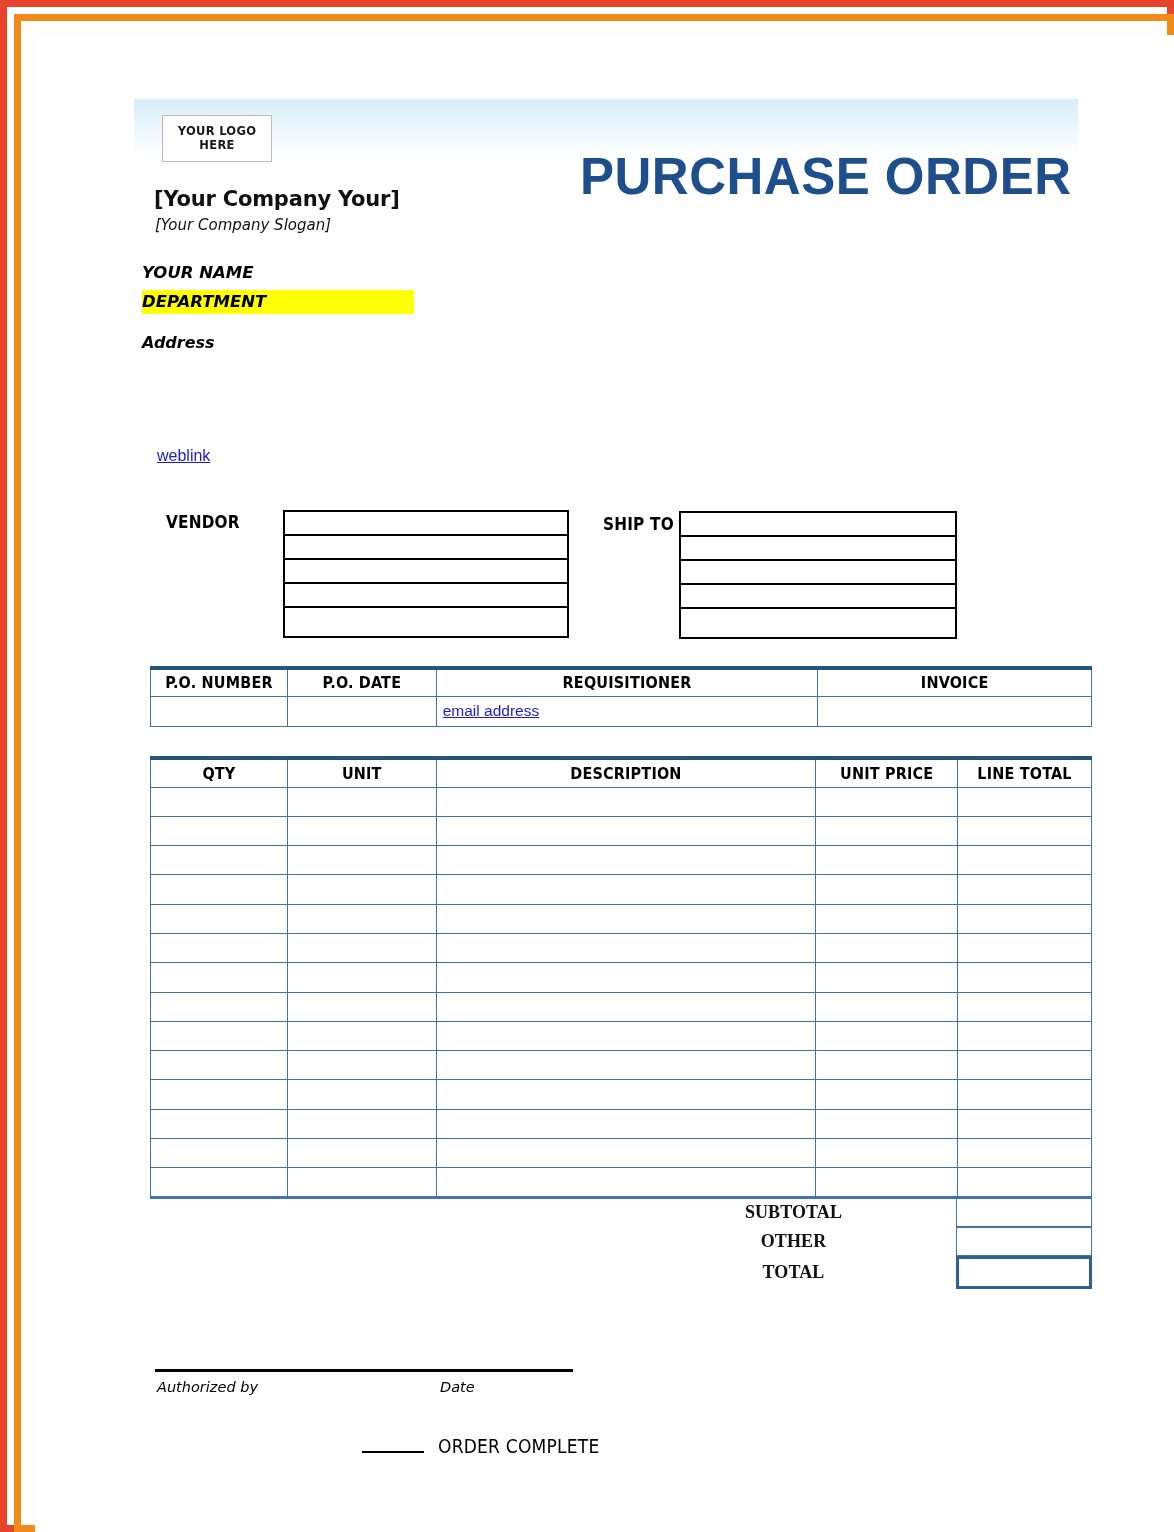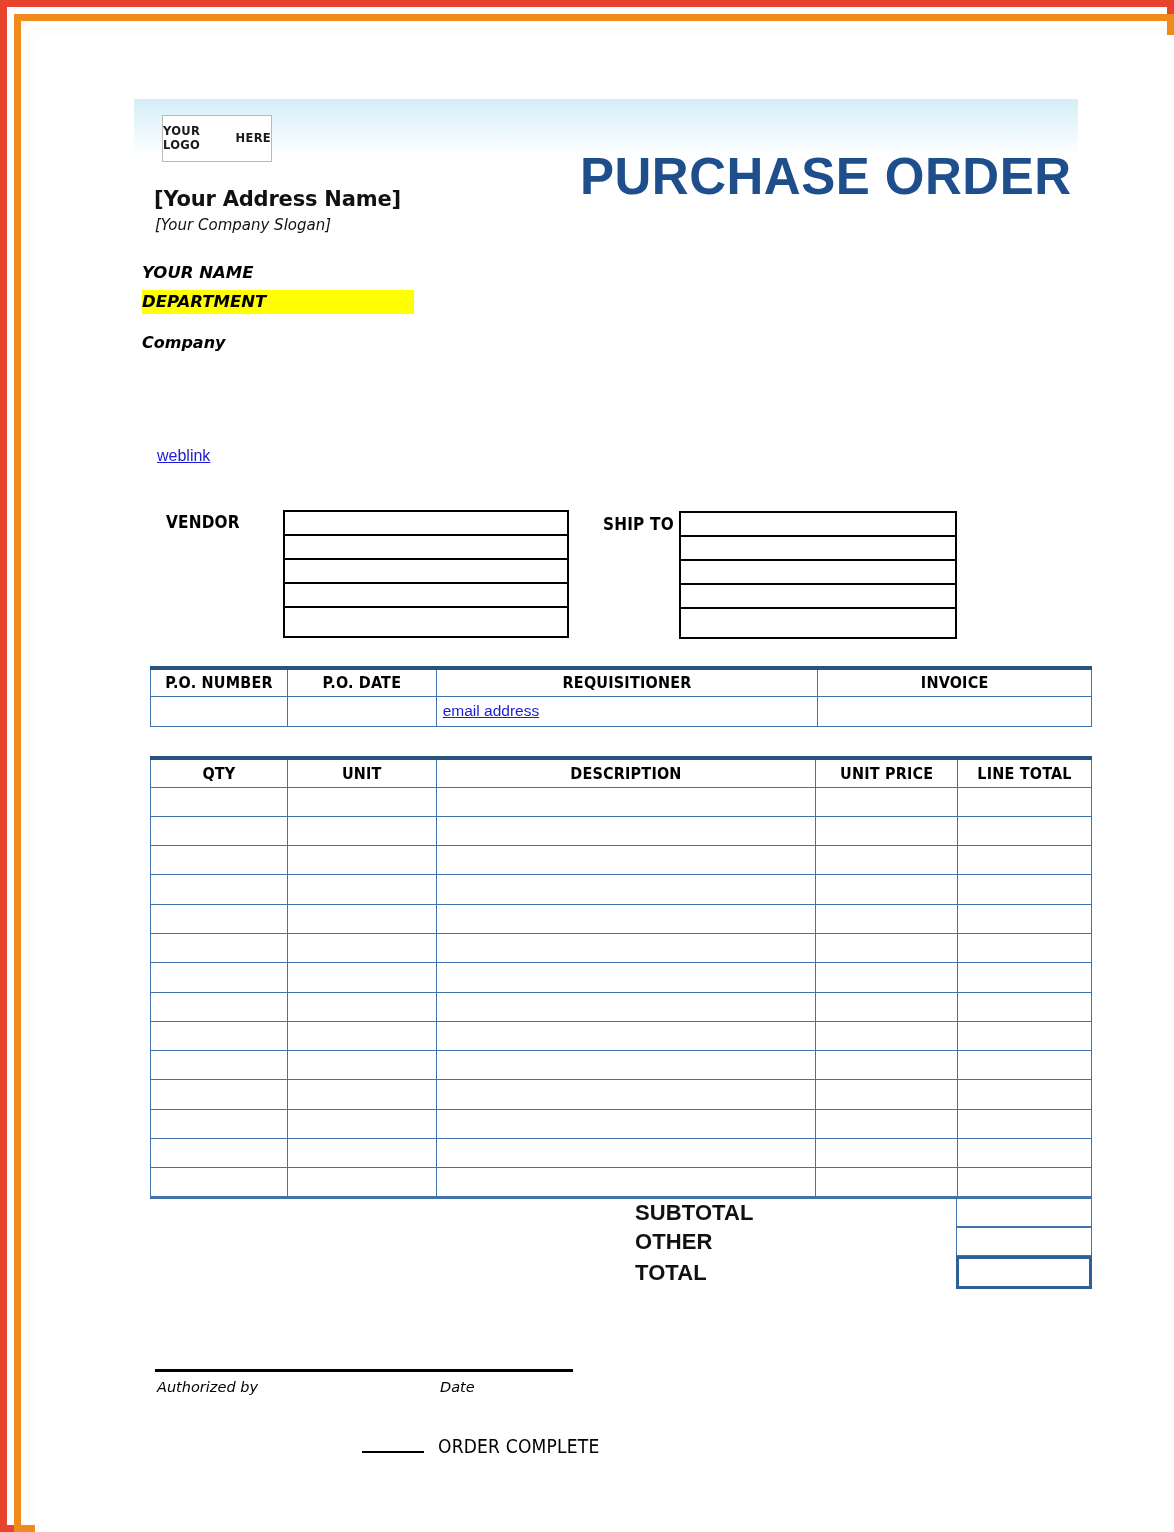--- a/index.html
+++ b/index.html
@@ -57,21 +57,21 @@
   .logo-box {
     position: absolute;
     left: 127px;
     top: 80px;
     width: 110px;
     height: 47px;
     background: #ffffff;
     border: 1px solid #b9b9b9;
     box-sizing: border-box;
     display: flex;
-    flex-direction: row;
+    flex-direction: column;
     align-items: center;
     justify-content: center;
     line-height: 1.18;
   }
   .logo-line {
     font-family: "DejaVu Sans", sans-serif;
     font-size: 11.5px;
     font-weight: bold;
     color: #1a1a1a;
     letter-spacing: 0.3px;
@@ -240,24 +240,24 @@
     top: 1163px;
     width: 457px;
   }
   .totals-row {
     display: flex;
     align-items: stretch;
     height: 29px;
   }
   .totals-label {
     flex: 1;
-    text-align: left;
+    text-align: center;
     padding-right: 4px;
-    font-family: Liberation Sans, sans-serif;
-    font-size: 22px;
+    font-family: Liberation Serif, serif;
+    font-size: 18px;
     font-weight: bold;
     color: #111111;
     line-height: 29px;
     letter-spacing: 0.1px;
   }
   .totals-value {
     width: 136px;
     box-sizing: border-box;
     border: 1.5px solid #4272ab;
     background: #ffffff;
@@ -327,25 +327,25 @@
 
       <div class="header-band"></div>
 
       <div class="logo-box">
         <span class="logo-line">YOUR LOGO</span>
         <span class="logo-line">HERE</span>
       </div>
 
       <div class="po-title">PURCHASE ORDER</div>
 
-      <div class="company-name">[Your Address Name]</div>
+      <div class="company-name">[Your Company Your]</div>
       <div class="company-slogan">[Your Company Slogan]</div>
       <div class="your-name">YOUR NAME</div>
       <div class="department">DEPARTMENT</div>
-      <div class="address">Company</div>
+      <div class="address">Address</div>
       <div class="weblink">weblink</div>
 
       <div class="addr-label label-vendor">VENDOR</div>
       <div class="addr-box box-vendor">
         <div class="addr-row"></div>
         <div class="addr-row"></div>
         <div class="addr-row"></div>
         <div class="addr-row"></div>
         <div class="addr-row"></div>
       </div>

